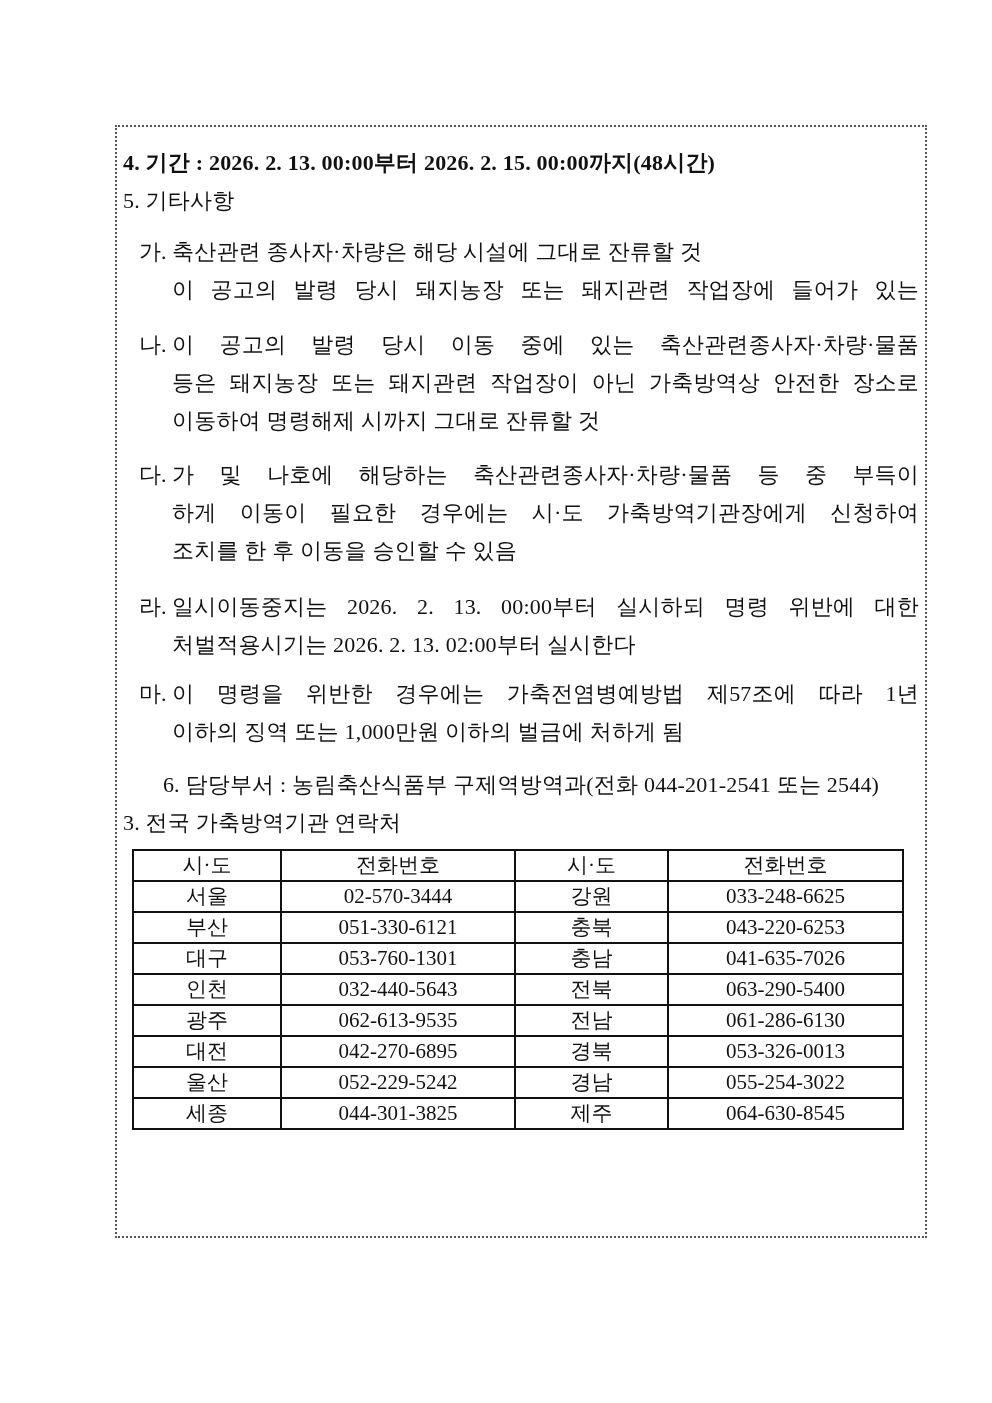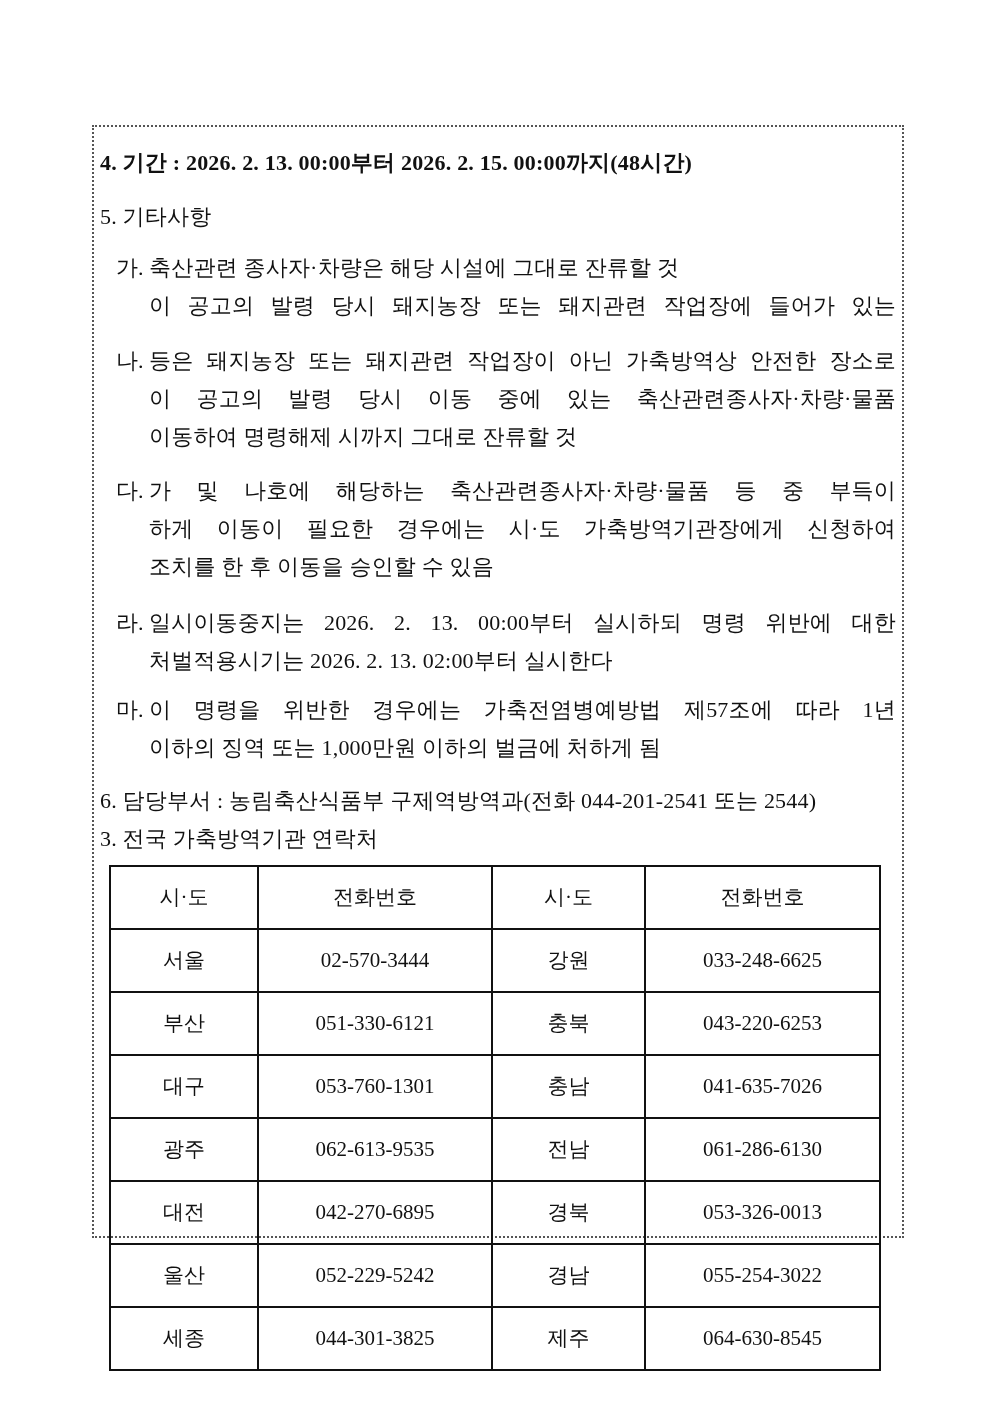--- a/index.html
+++ b/index.html
@@ -11,38 +11,38 @@
     position: relative;
     width: 992px;
     height: 1403px;
     background: #ffffff;
     font-family: "Liberation Serif", serif;
     color: #111111;
     overflow: hidden;
   }
   .doc-border {
     position: absolute;
-    left: 92px;
+    left: 115px;
     top: 125px;
     width: 796px;
     height: 1089px;
     border: 2px dotted #555555;
     padding: 20px 6px 0 6px;
     box-sizing: content-box;
   }
   .para {
     margin: 0;
     font-size: 22px;
     line-height: 32px;
     white-space: nowrap;
     letter-spacing: 0.2px;
   }
   .para.bold { font-weight: bold; }
-  .para.p5 { margin-top: 22px; }
-  .para.p6 { margin-top: 15px; line-height: 38px; }
+  .para.p5 { margin-top: 6px; }
+  .para.p6 { margin-top: 15px; line-height: 38px; text-align: center; }
   .para.p7 { margin-top: 0;   line-height: 38px; }
 
   .etc-items { margin: 0; }
   .item {
     display: flex;
     margin: 0 0 0 16px;
     font-size: 22px;
     line-height: 38px;
   }
   .item-ga { margin-top: 16px; }
@@ -70,21 +70,21 @@
     width: 770px;
     table-layout: fixed;
     font-size: 21px;
   }
   table.contacts td, table.contacts th {
     border: 2px solid #111111;
     height: 27px;
     line-height: 27px;
     text-align: center;
     vertical-align: middle;
-    padding: 17px 2px;
+    padding: 1px 2px;
     font-weight: normal;
     overflow: hidden;
   }
 </style>
 </head>
 <body>
 
 <div class="page">
   <div class="doc-border">
 
@@ -96,22 +96,22 @@
         <div class="item item-ga">
           <span class="item-label">가.</span>
           <div class="item-body">
             <div class="tline last">축산관련 종사자·차량은 해당 시설에 그대로 잔류할 것</div>
             <div class="tline">이 공고의 발령 당시 돼지농장 또는 돼지관련 작업장에 들어가 있는</div>
           </div>
         </div>
         <div class="item item-na">
           <span class="item-label">나.</span>
           <div class="item-body">
+            <div class="tline">이 공고의 발령 당시 이동 중에 있는 축산관련종사자·차량·물품</div>
             <div class="tline">등은 돼지농장 또는 돼지관련 작업장이 아닌 가축방역상 안전한 장소로</div>
-            <div class="tline">이 공고의 발령 당시 이동 중에 있는 축산관련종사자·차량·물품</div>
             <div class="tline last">이동하여 명령해제 시까지 그대로 잔류할 것</div>
           </div>
         </div>
         <div class="item item-da">
           <span class="item-label">다.</span>
           <div class="item-body">
             <div class="tline">가 및 나호에 해당하는 축산관련종사자·차량·물품 등 중 부득이</div>
             <div class="tline">하게 이동이 필요한 경우에는 시·도 가축방역기관장에게 신청하여</div>
             <div class="tline last">조치를 한 후 이동을 승인할 수 있음</div>
           </div>
@@ -164,20 +164,26 @@
             <td>충북</td>
             <td>043-220-6253</td>
           </tr>
           <tr>
             <td>대구</td>
             <td>053-760-1301</td>
             <td>충남</td>
             <td>041-635-7026</td>
           </tr>
           <tr>
+            <td>인천</td>
+            <td>032-440-5643</td>
+            <td>전북</td>
+            <td>063-290-5400</td>
+          </tr>
+          <tr>
             <td>광주</td>
             <td>062-613-9535</td>
             <td>전남</td>
             <td>061-286-6130</td>
           </tr>
           <tr>
             <td>대전</td>
             <td>042-270-6895</td>
             <td>경북</td>
             <td>053-326-0013</td>

